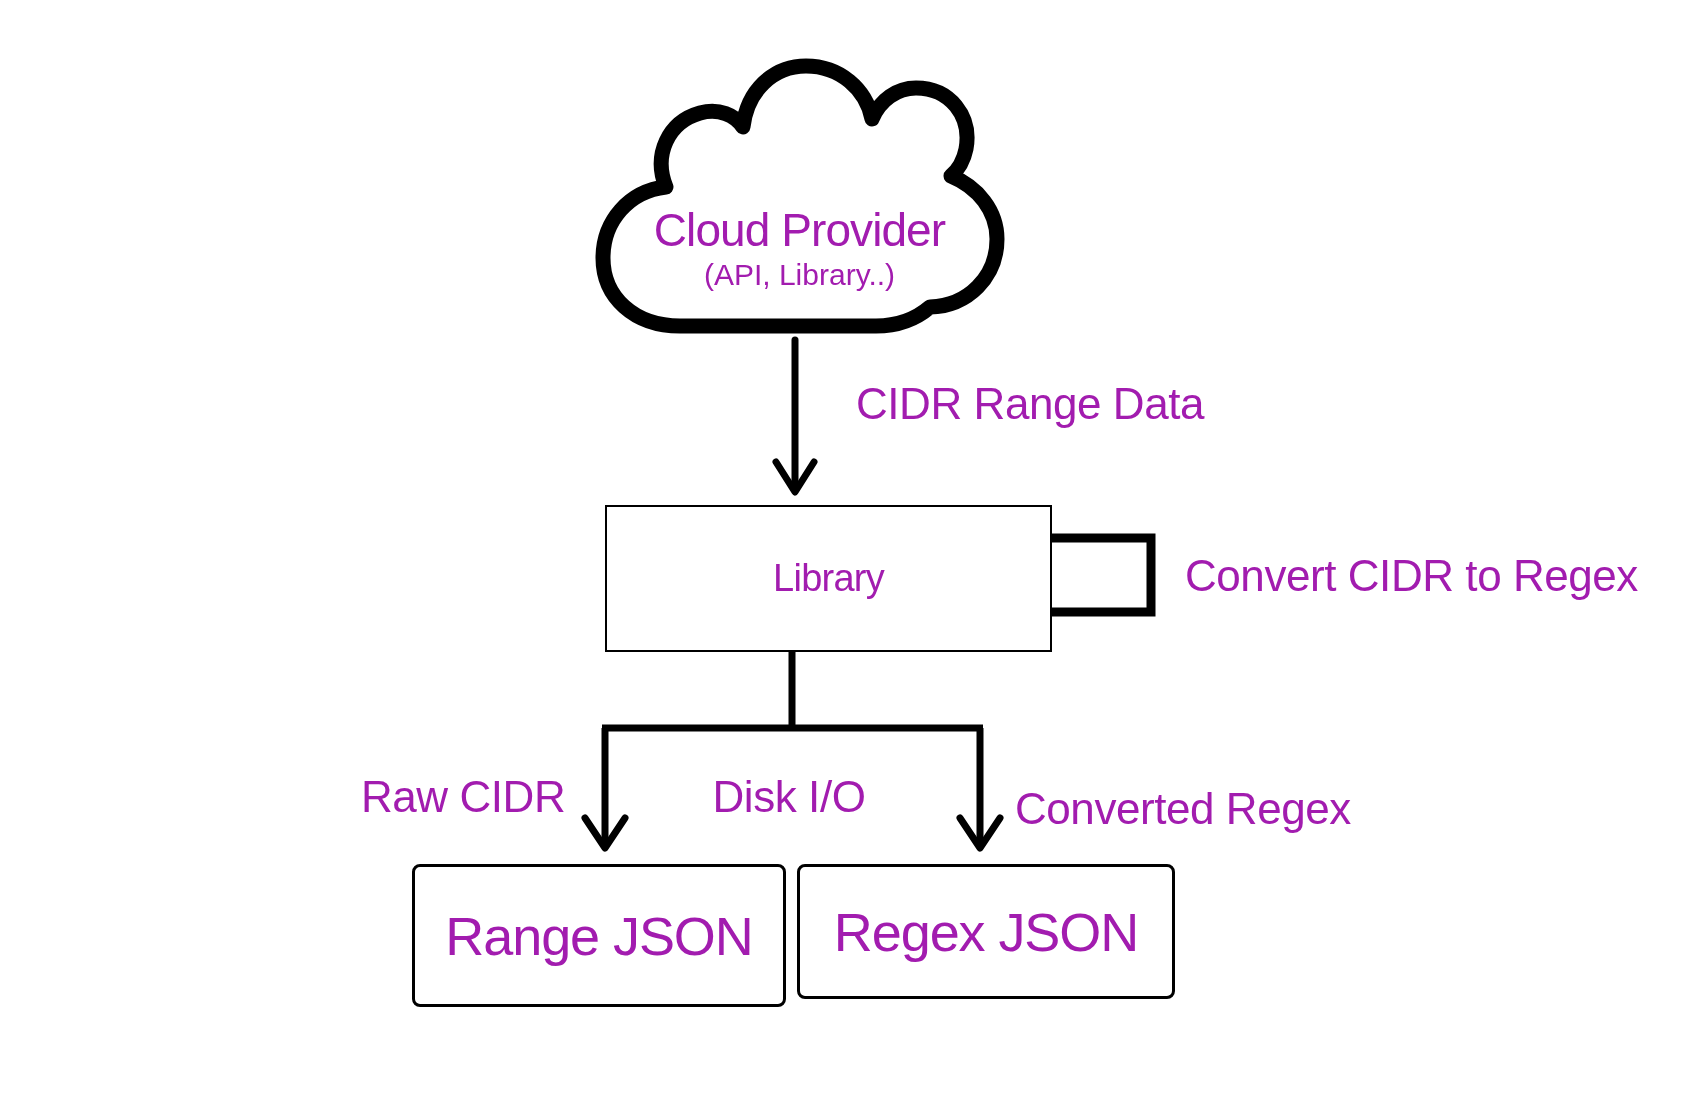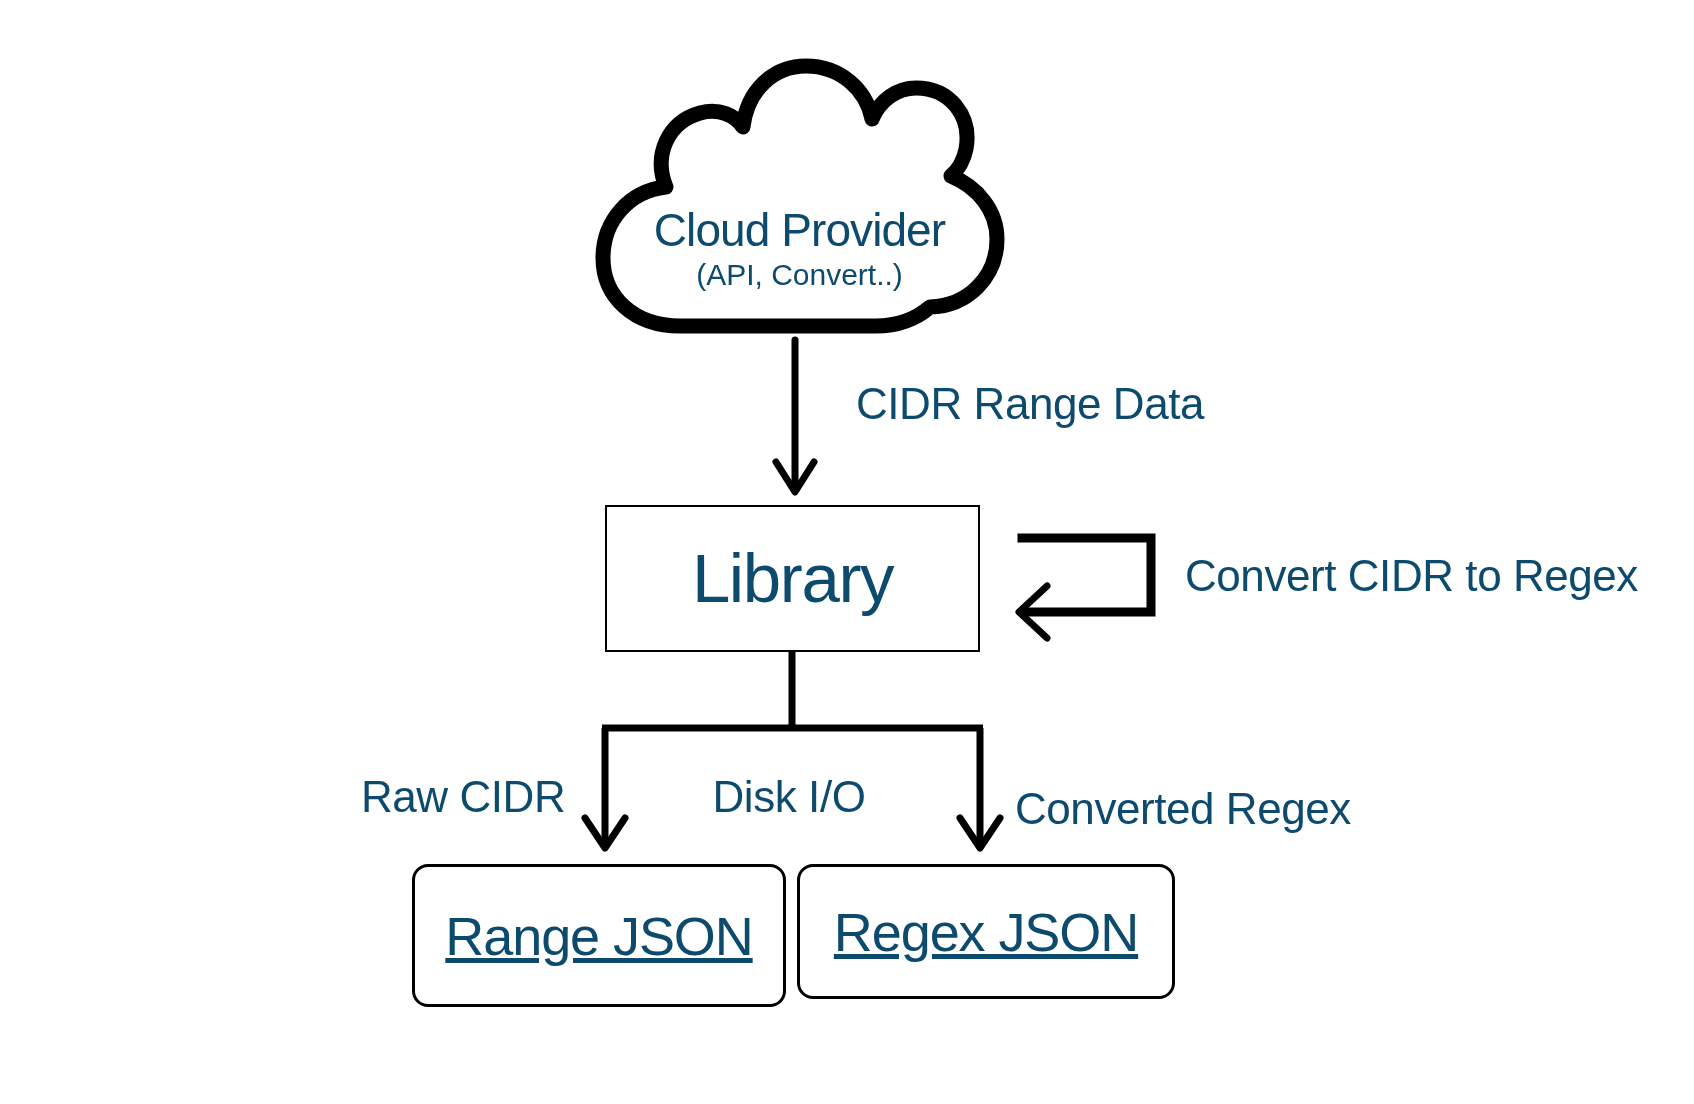--- a/index.html
+++ b/index.html
@@ -1,34 +1,34 @@
 <!DOCTYPE html>
 <html><head>
 <meta charset="utf-8">
 <style>
   html,body{margin:0;padding:0;background:#ffffff;}
   .stage{
     position:relative;width:1694px;height:1104px;background:#ffffff;
-    font-family:"Liberation Sans", sans-serif;color:#0c4a6e;overflow:hidden;
+    font-family:"Liberation Sans", sans-serif;color:#a21caf;overflow:hidden;
   }
   .layer{position:absolute;left:0;top:0;}
   
   .cloud-shape{fill:#ffffff;stroke:#000000;stroke-width:15;stroke-linejoin:round;}
   .thin-stroke{fill:none;stroke:#000000;stroke-width:7;stroke-linecap:round;stroke-linejoin:round;}
   .thick-stroke{fill:none;stroke:#000000;stroke-width:9;stroke-linecap:square;stroke-linejoin:miter;}
   .tree-stroke{fill:none;stroke:#000000;stroke-width:7;stroke-linecap:butt;stroke-linejoin:miter;}
   .head-stroke{fill:none;stroke:#000000;stroke-width:7;stroke-linecap:round;stroke-linejoin:round;}
   
   .node{
     position:absolute;box-sizing:border-box;border:3px solid #000000;background:#ffffff;
     display:flex;align-items:center;justify-content:center;text-align:center;
     letter-spacing:-0.02em;
   }
-  .node-library{left:605px;top:505px;width:375px;height:147px;border-width:2.5px;font-size:69px;}
-  .node-rounded{border-radius:16px;font-size:54px;text-decoration:underline;}
+  .node-library{left:605px;top:505px;width:447px;height:147px;border-width:2.5px;font-size:38px;}
+  .node-rounded{border-radius:8px;font-size:54px;}
   .node-range{left:412px;top:864px;width:374px;height:143px;}
   .node-regex{left:797px;top:864px;width:378px;height:135px;}
   
   .cloud-text{position:absolute;left:602px;top:204px;width:395px;text-align:center;}
   .cloud-title{font-size:46px;line-height:52px;letter-spacing:-0.02em;}
   .cloud-subtitle{font-size:30px;line-height:38px;}
   
   .edge-label{position:absolute;font-size:44px;line-height:46px;white-space:nowrap;letter-spacing:-0.01em;}
   .lbl-cidr-range{left:856px;top:381px;}
   .lbl-convert{left:1185px;top:553px;}
@@ -70,21 +70,21 @@
 
     <g>
       <path class="tree-stroke" d="M 792 652 L 792 728 M 602 728 L 983 728 M 605 728 L 605 844 M 980 728 L 980 844"></path>
       <path class="head-stroke" d="M 585 818 L 605 848 L 625 818"></path>
       <path class="head-stroke" d="M 960 818 L 980 848 L 1000 818"></path>
     </g>
   </svg>
 
   <div class="cloud-text">
     <div class="cloud-title">Cloud Provider</div>
-    <div class="cloud-subtitle">(API, Convert..)</div>
+    <div class="cloud-subtitle">(API, Library..)</div>
   </div>
 
   <div class="node node-library">
     <span>Library</span>
   </div>
 
   <div class="node node-rounded node-range">
     <span>Range JSON</span>
   </div>
   <div class="node node-rounded node-regex">

